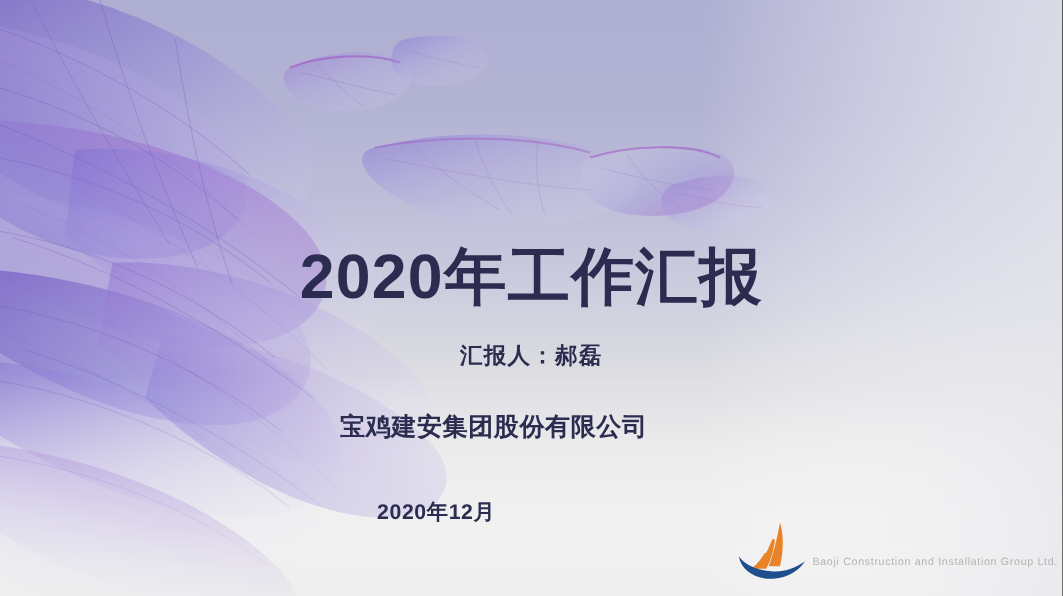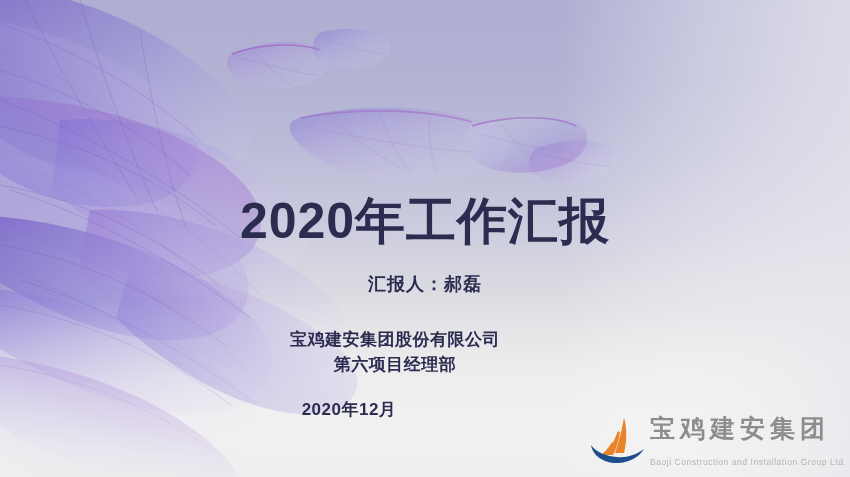--- a/index.html
+++ b/index.html
@@ -66,21 +66,21 @@
     letter-spacing: 1px;
     white-space: nowrap;
   }
   .org {
     position: absolute;
     top: 328px;
     left: 0;
     width: 790px;
     text-align: center;
     color: #2b2c4f;
-    font-size: 17px;
+    font-size: 20px;
     font-weight: bold;
     line-height: 1.45;
     letter-spacing: 0.5px;
   }
   .org div { white-space: nowrap; }
   .date {
     position: absolute;
     top: 398px;
     left: 0;
     width: 698px;
@@ -270,35 +270,33 @@
     <rect x="560" y="0" width="290" height="477" fill="url(#fadeRight)"></rect>
   </svg>
 
   <div class="text-block">
     <div class="main-title">2020年工作汇报</div>
 
     <div class="presenter">汇报人：郝磊</div>
 
     <div class="org">
       <div>宝鸡建安集团股份有限公司</div>
-      <div>第六项目经理部</div>
     </div>
 
     <div class="date">2020年12月</div>
   </div>
 
   <div id="logo">
     <svg id="logo-mark" viewBox="0 0 58 52" xmlns="http://www.w3.org/2000/svg">
 
       <path d="M36,3 C36,3 33,22 27,38 L36,38 C39,26 39,12 36,3 Z" fill="#e8832a"></path>
       <path d="M30,16 C26,26 22,34 17,40 L25,40 C29,33 31,24 32,17 Z" fill="#e8832a"></path>
       <path d="M24,27 C20,34 15,39 10,42 L17,42 C21,38 24,33 26,29 Z" fill="#e8832a"></path>
 
       <path d="M3,30 C5,42 18,49 31,48 C42,47 51,42 56,34
                C48,40 38,43 29,42 C17,41 8,37 3,30 Z" fill="#1f4e8c"></path>
     </svg>
     <div id="logo-words">
-      <div class="logo-cn">宝鸡建安集团</div>
       <div class="logo-en">Baoji Construction and Installation Group Ltd.</div>
     </div>
   </div>
 
 </div>
 
 </body></html>

